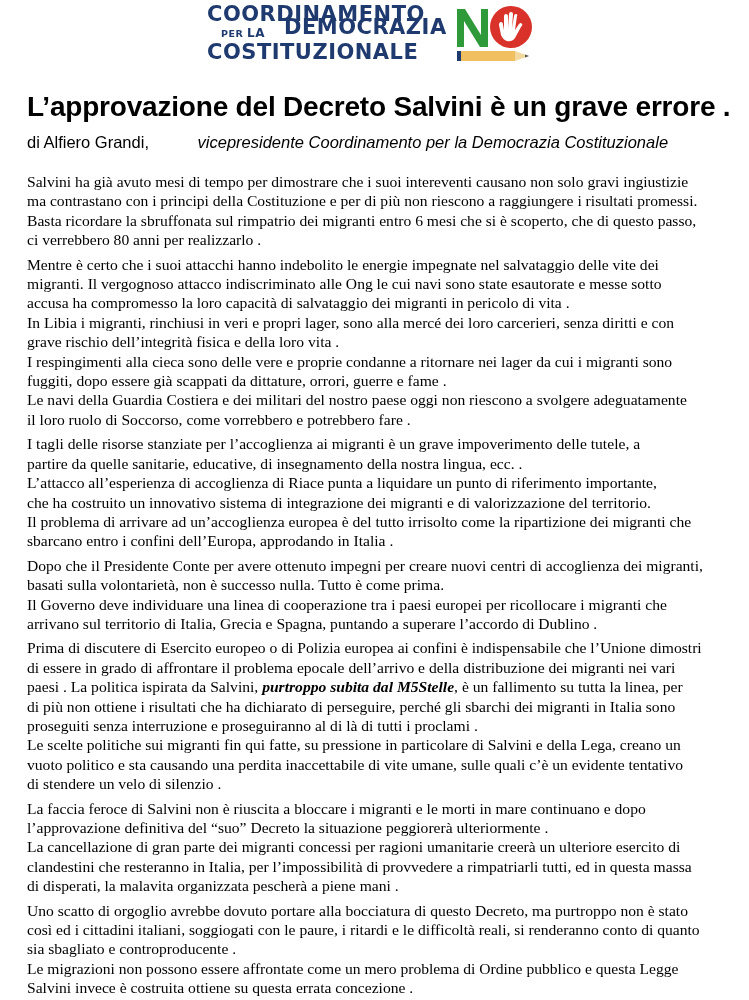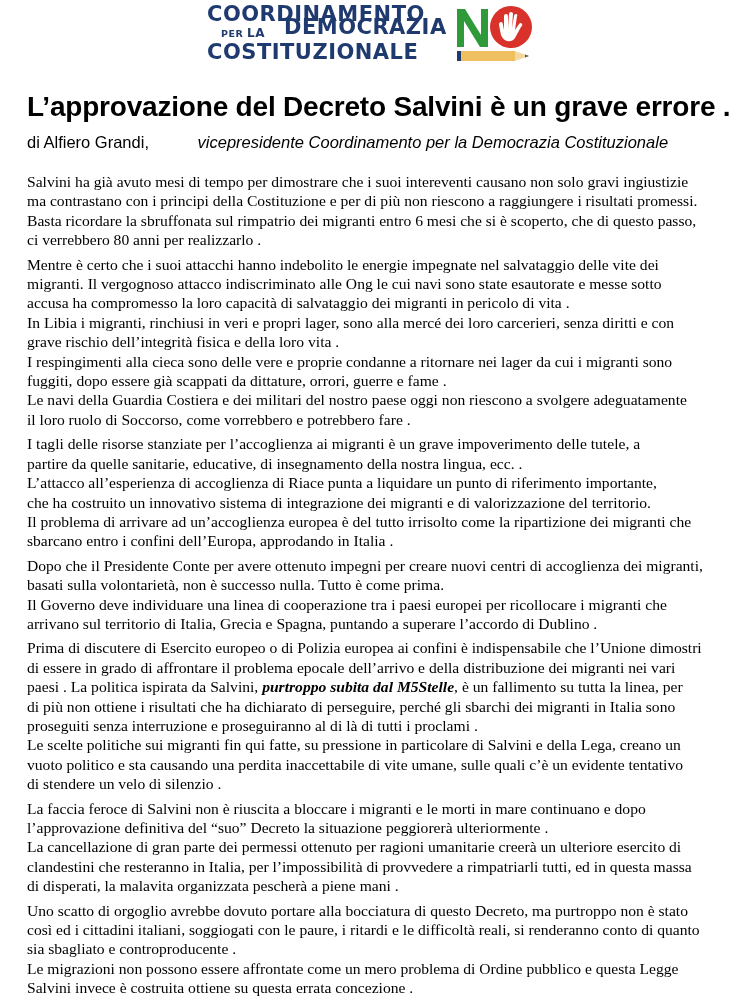--- a/index.html
+++ b/index.html
@@ -94,21 +94,21 @@
       <span class="line"><span>paesi .  La politica ispirata da Salvini,  </span><span class="bi">purtroppo subita dal M5Stelle</span><span>, è un fallimento su tutta la linea, per</span></span>
       <span class="line">di più non ottiene i risultati che ha dichiarato di perseguire, perché gli sbarchi dei migranti in Italia sono</span>
       <span class="line">proseguiti senza interruzione e proseguiranno al di là di tutti i proclami .</span>
       <span class="line">Le scelte politiche sui migranti fin qui fatte, su pressione in particolare di Salvini e della Lega, creano un</span>
       <span class="line">vuoto politico e sta causando una perdita inaccettabile di vite umane,  sulle quali c’è un evidente tentativo</span>
       <span class="line">di stendere un velo di silenzio .</span>
     </p>
     <p class="para">
       <span class="line b">La faccia feroce di Salvini non è riuscita a bloccare i migranti e le morti in mare continuano e dopo</span>
       <span class="line b">l’approvazione definitiva del “suo” Decreto la situazione peggiorerà ulteriormente .</span>
-      <span class="line">La cancellazione di gran parte dei permessi ottenuto per ragioni umanitarie creerà un ulteriore esercito di</span>
+      <span class="line">La cancellazione di gran parte dei migranti concessi per ragioni umanitarie creerà un ulteriore esercito di</span>
       <span class="line">clandestini che resteranno in Italia, per l’impossibilità di provvedere a rimpatriarli tutti,  ed in questa massa</span>
       <span class="line">di disperati, la malavita organizzata pescherà a piene mani .</span>
     </p>
     <p class="para">
       <span class="line">Uno scatto di orgoglio avrebbe dovuto portare alla bocciatura di questo Decreto, ma purtroppo non  è stato</span>
       <span class="line">così ed i cittadini italiani, soggiogati con le paure, i  ritardi e le difficoltà reali, si renderanno conto di quanto</span>
       <span class="line">sia sbagliato e controproducente .</span>
       <span class="line">Le migrazioni non possono essere affrontate come un mero problema di Ordine pubblico e questa Legge</span>
       <span class="line">Salvini invece è costruita ottiene su questa errata concezione .</span>
     </p>

